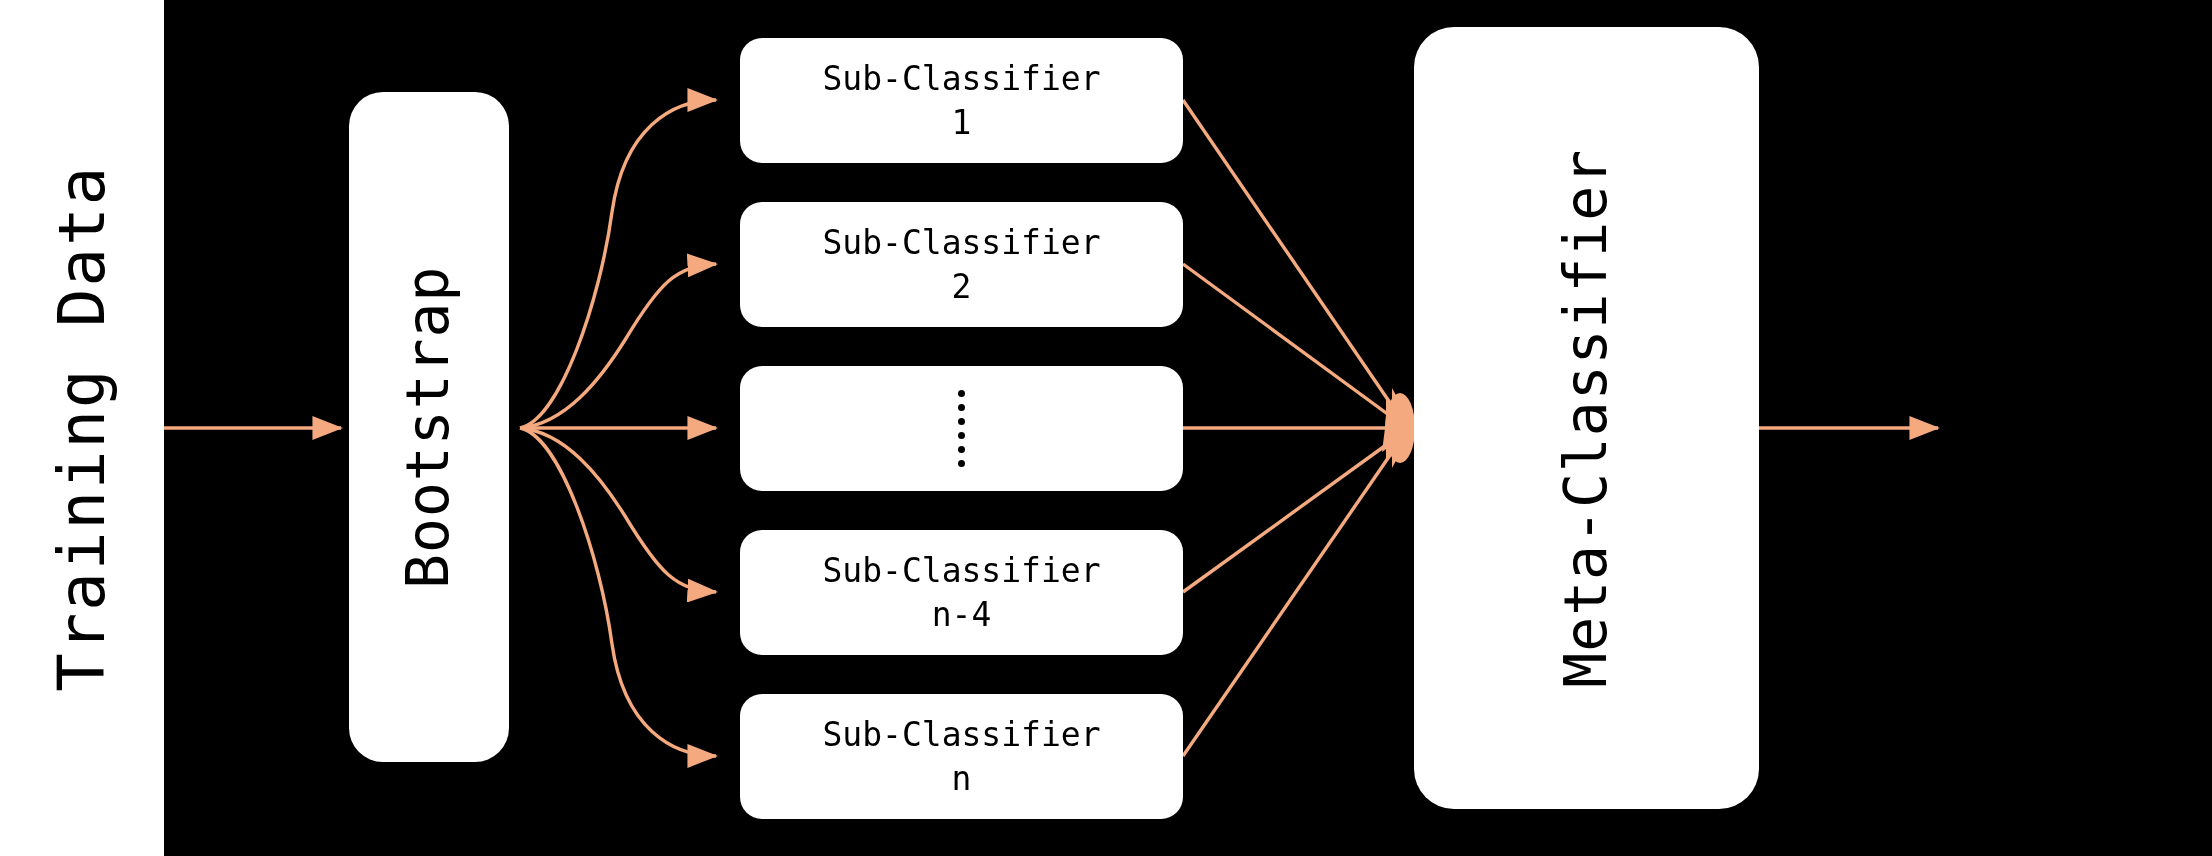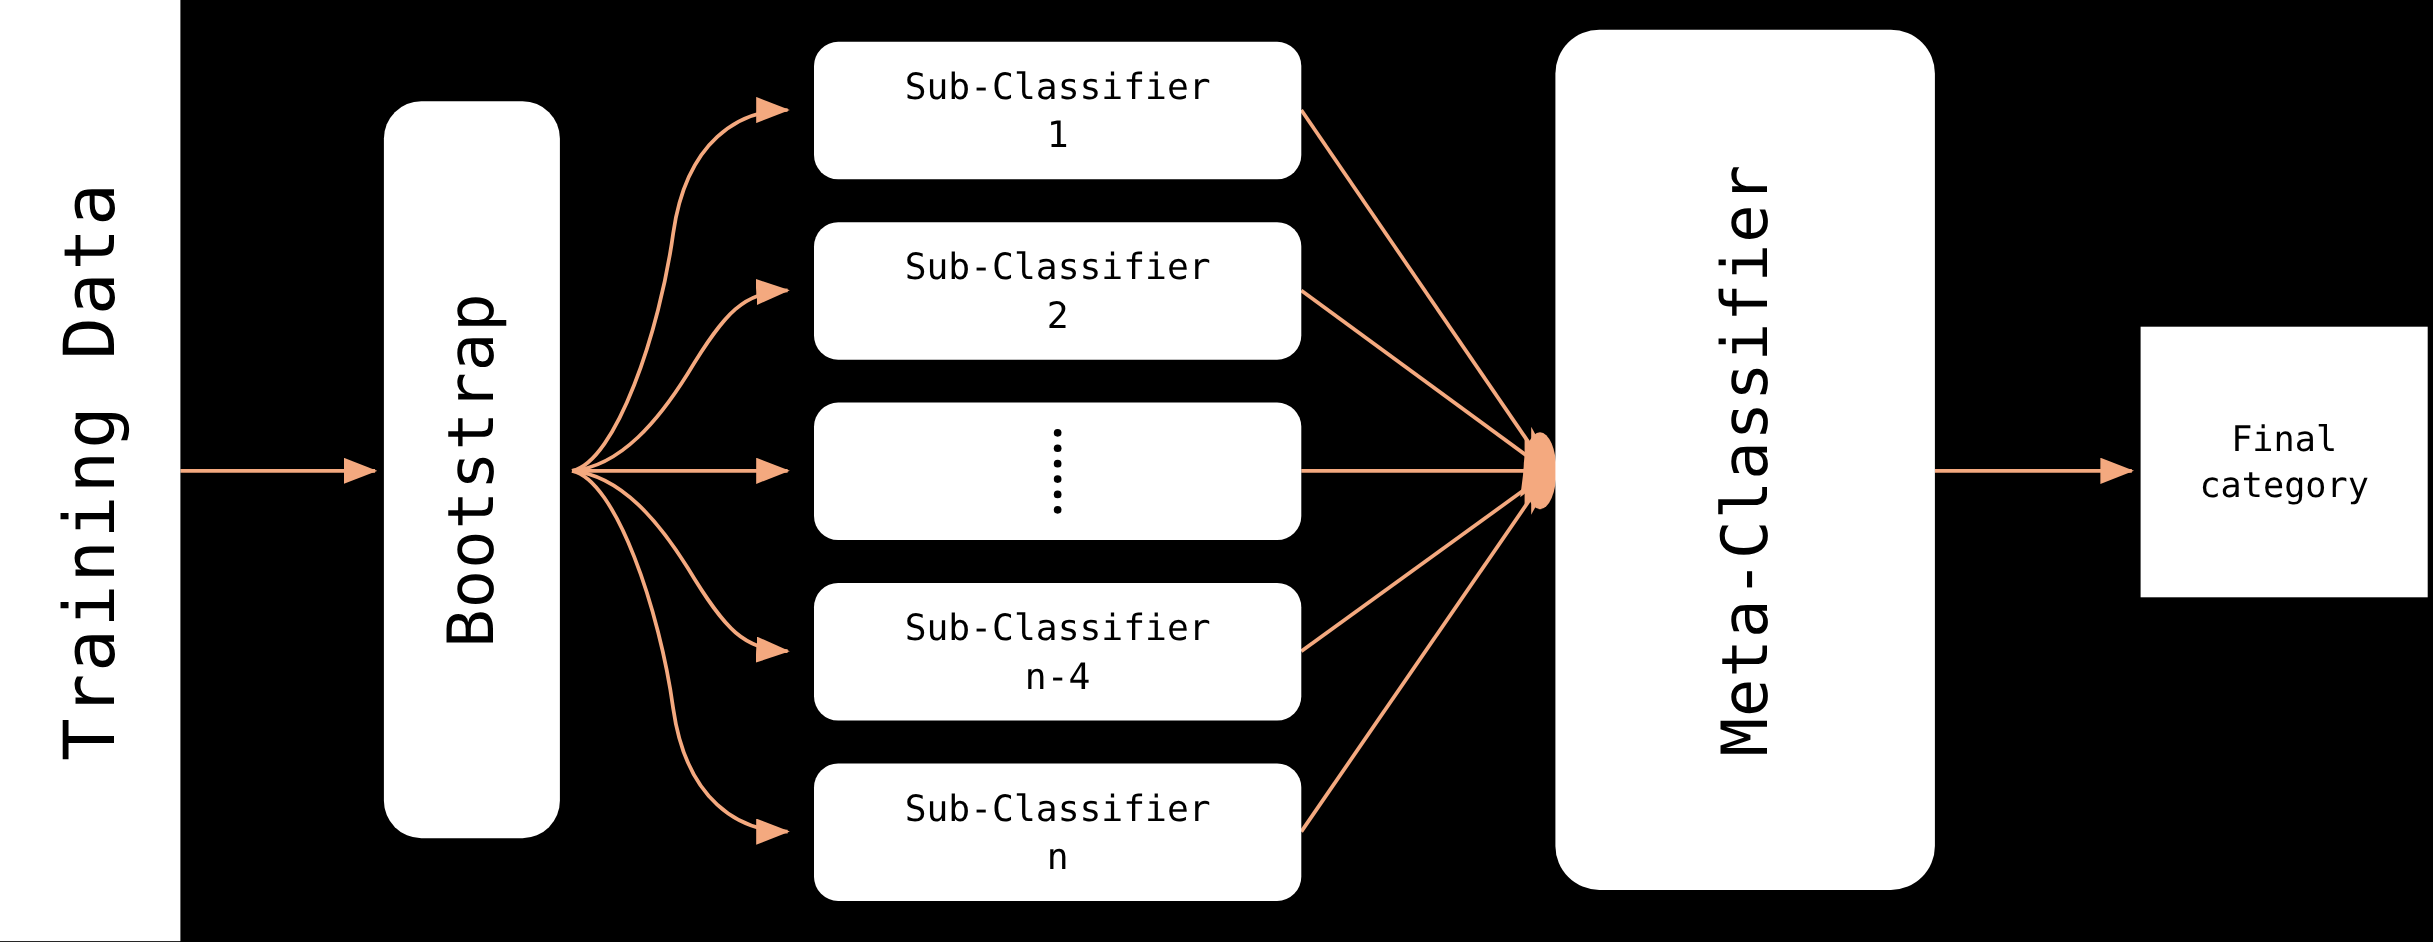--- a/index.html
+++ b/index.html
@@ -184,17 +184,14 @@
   </div>
 
   <div class="node subclf" id="sub-n">
     <span class="twoline"><span>Sub-Classifier</span><br><span>n</span></span>
   </div>
 
   <div class="node" id="meta-classifier">
     <span class="vlabel">Meta-Classifier</span>
   </div>
 
-  <div class="node" id="final-category">
-    <span class="twoline"><span>Final</span><br><span>category</span></span>
-  </div>
 
 </div>
 
 </body></html>

